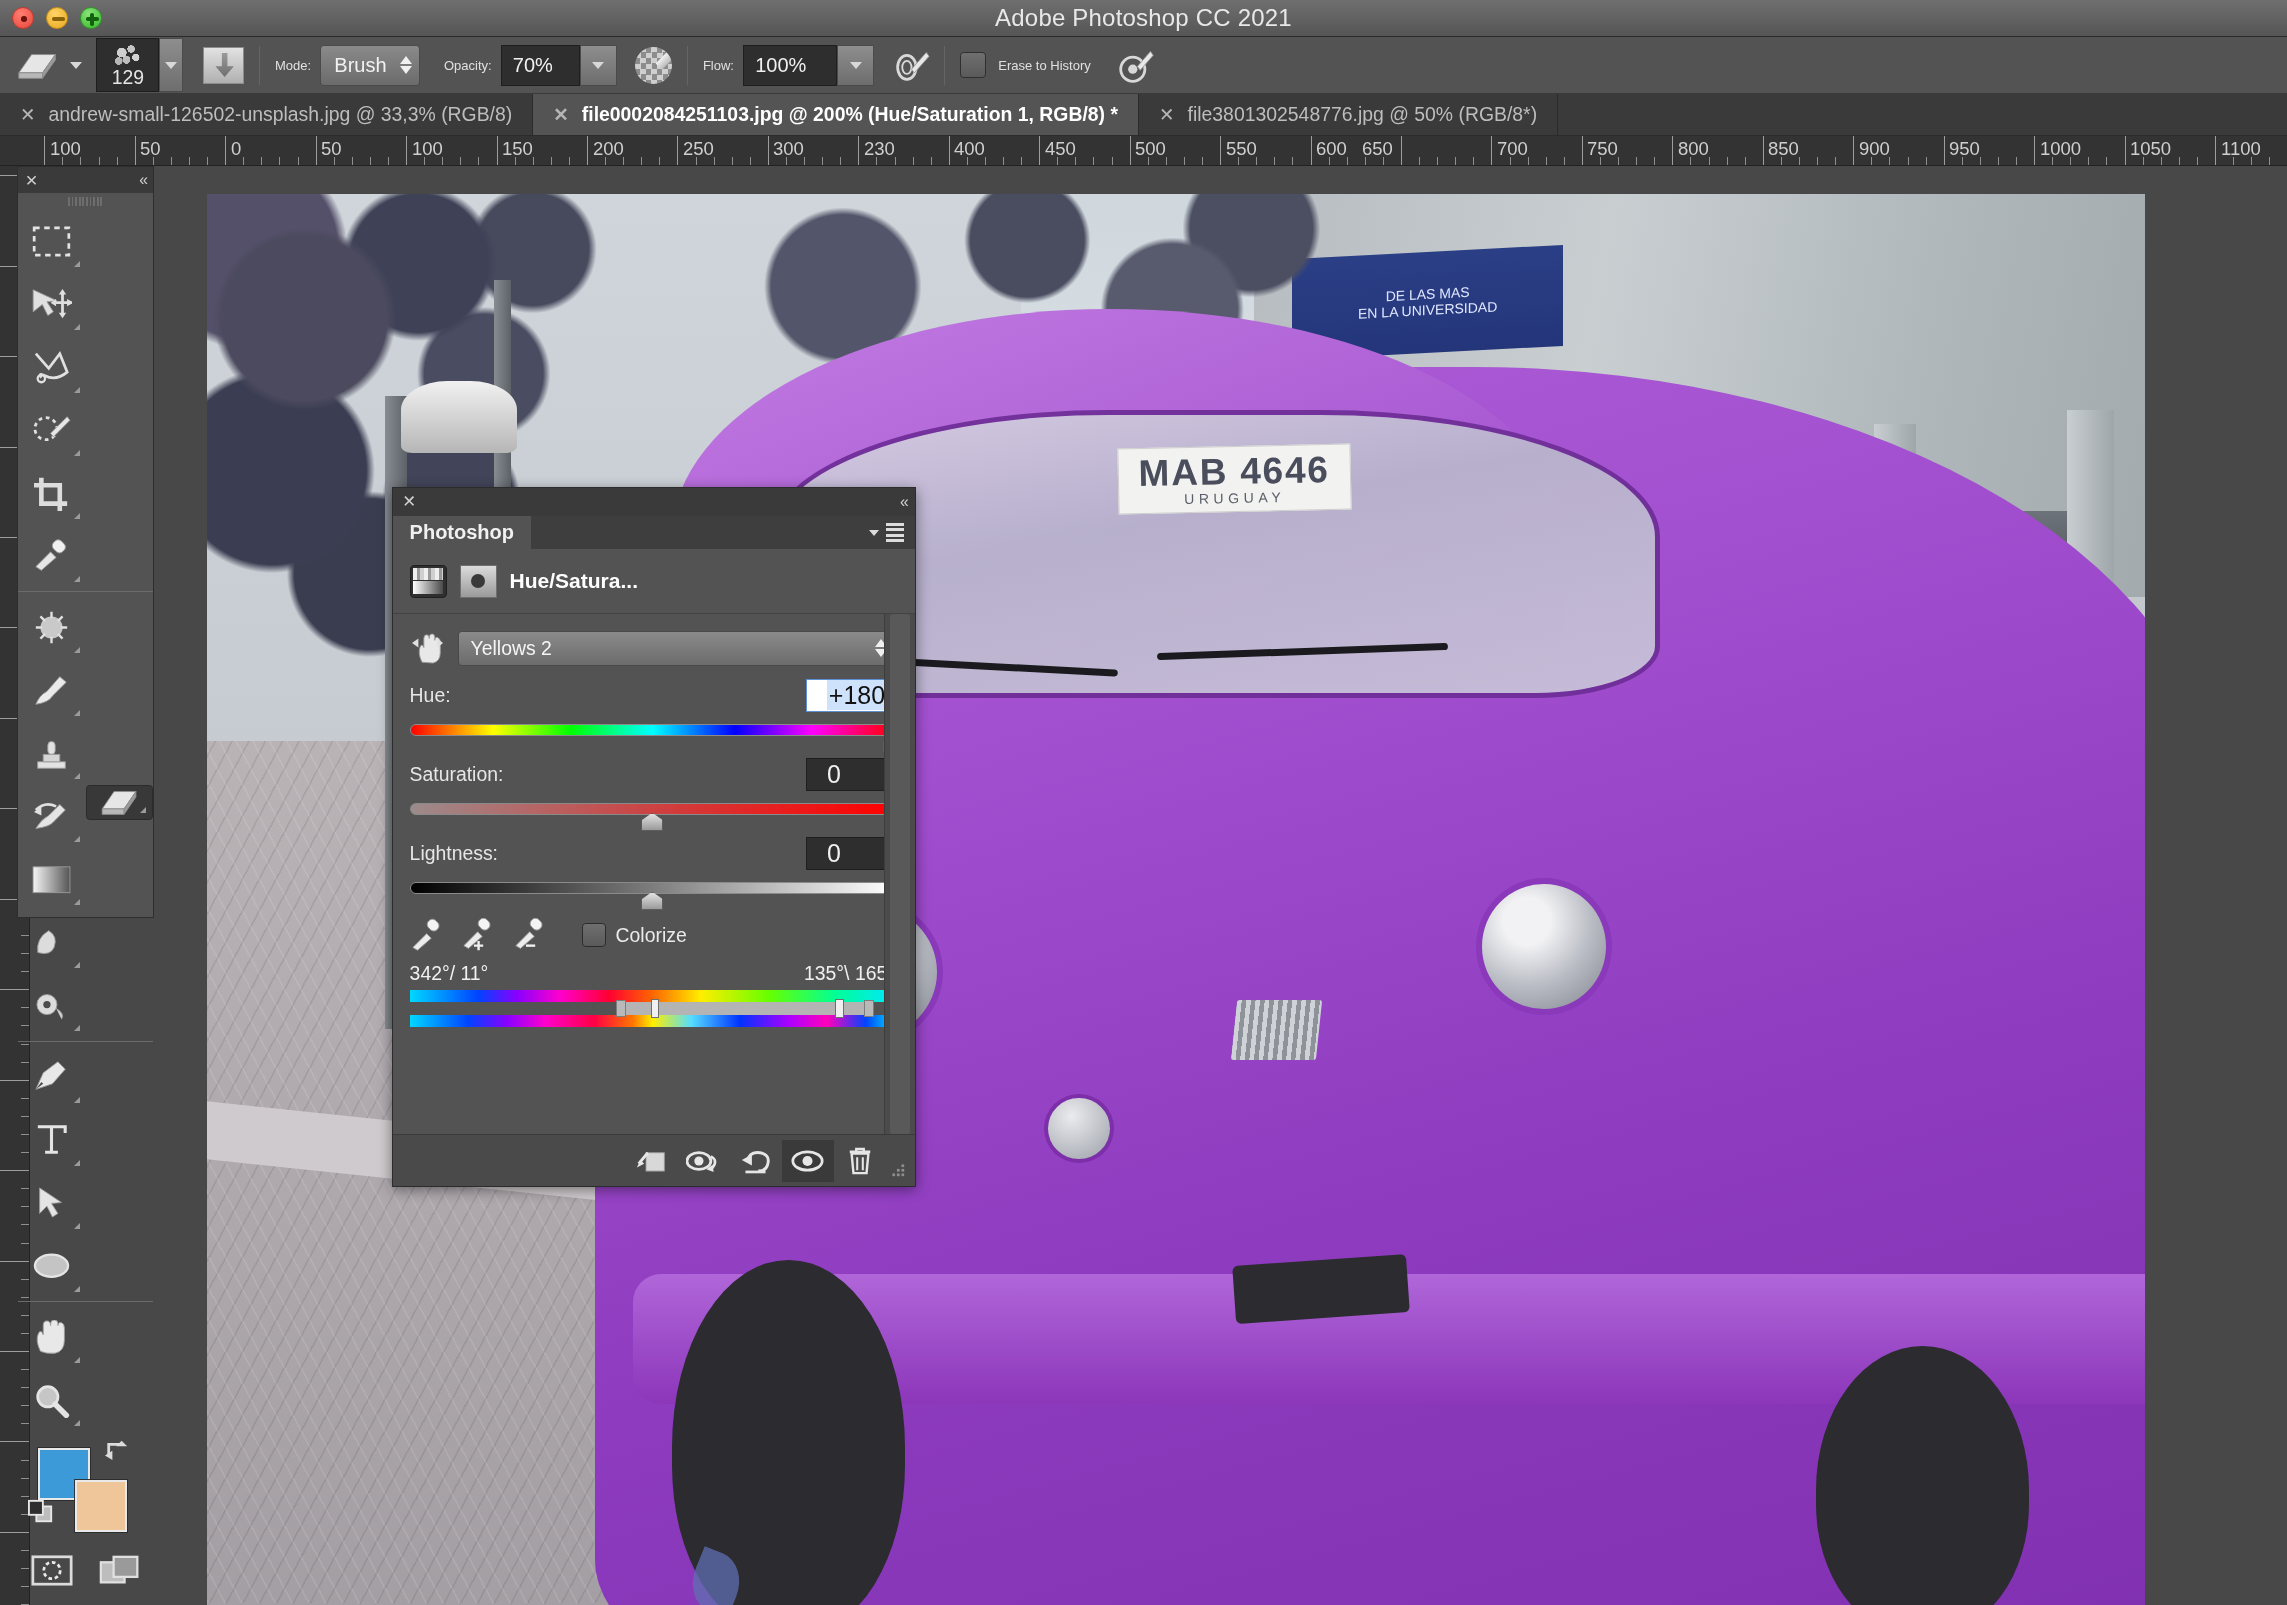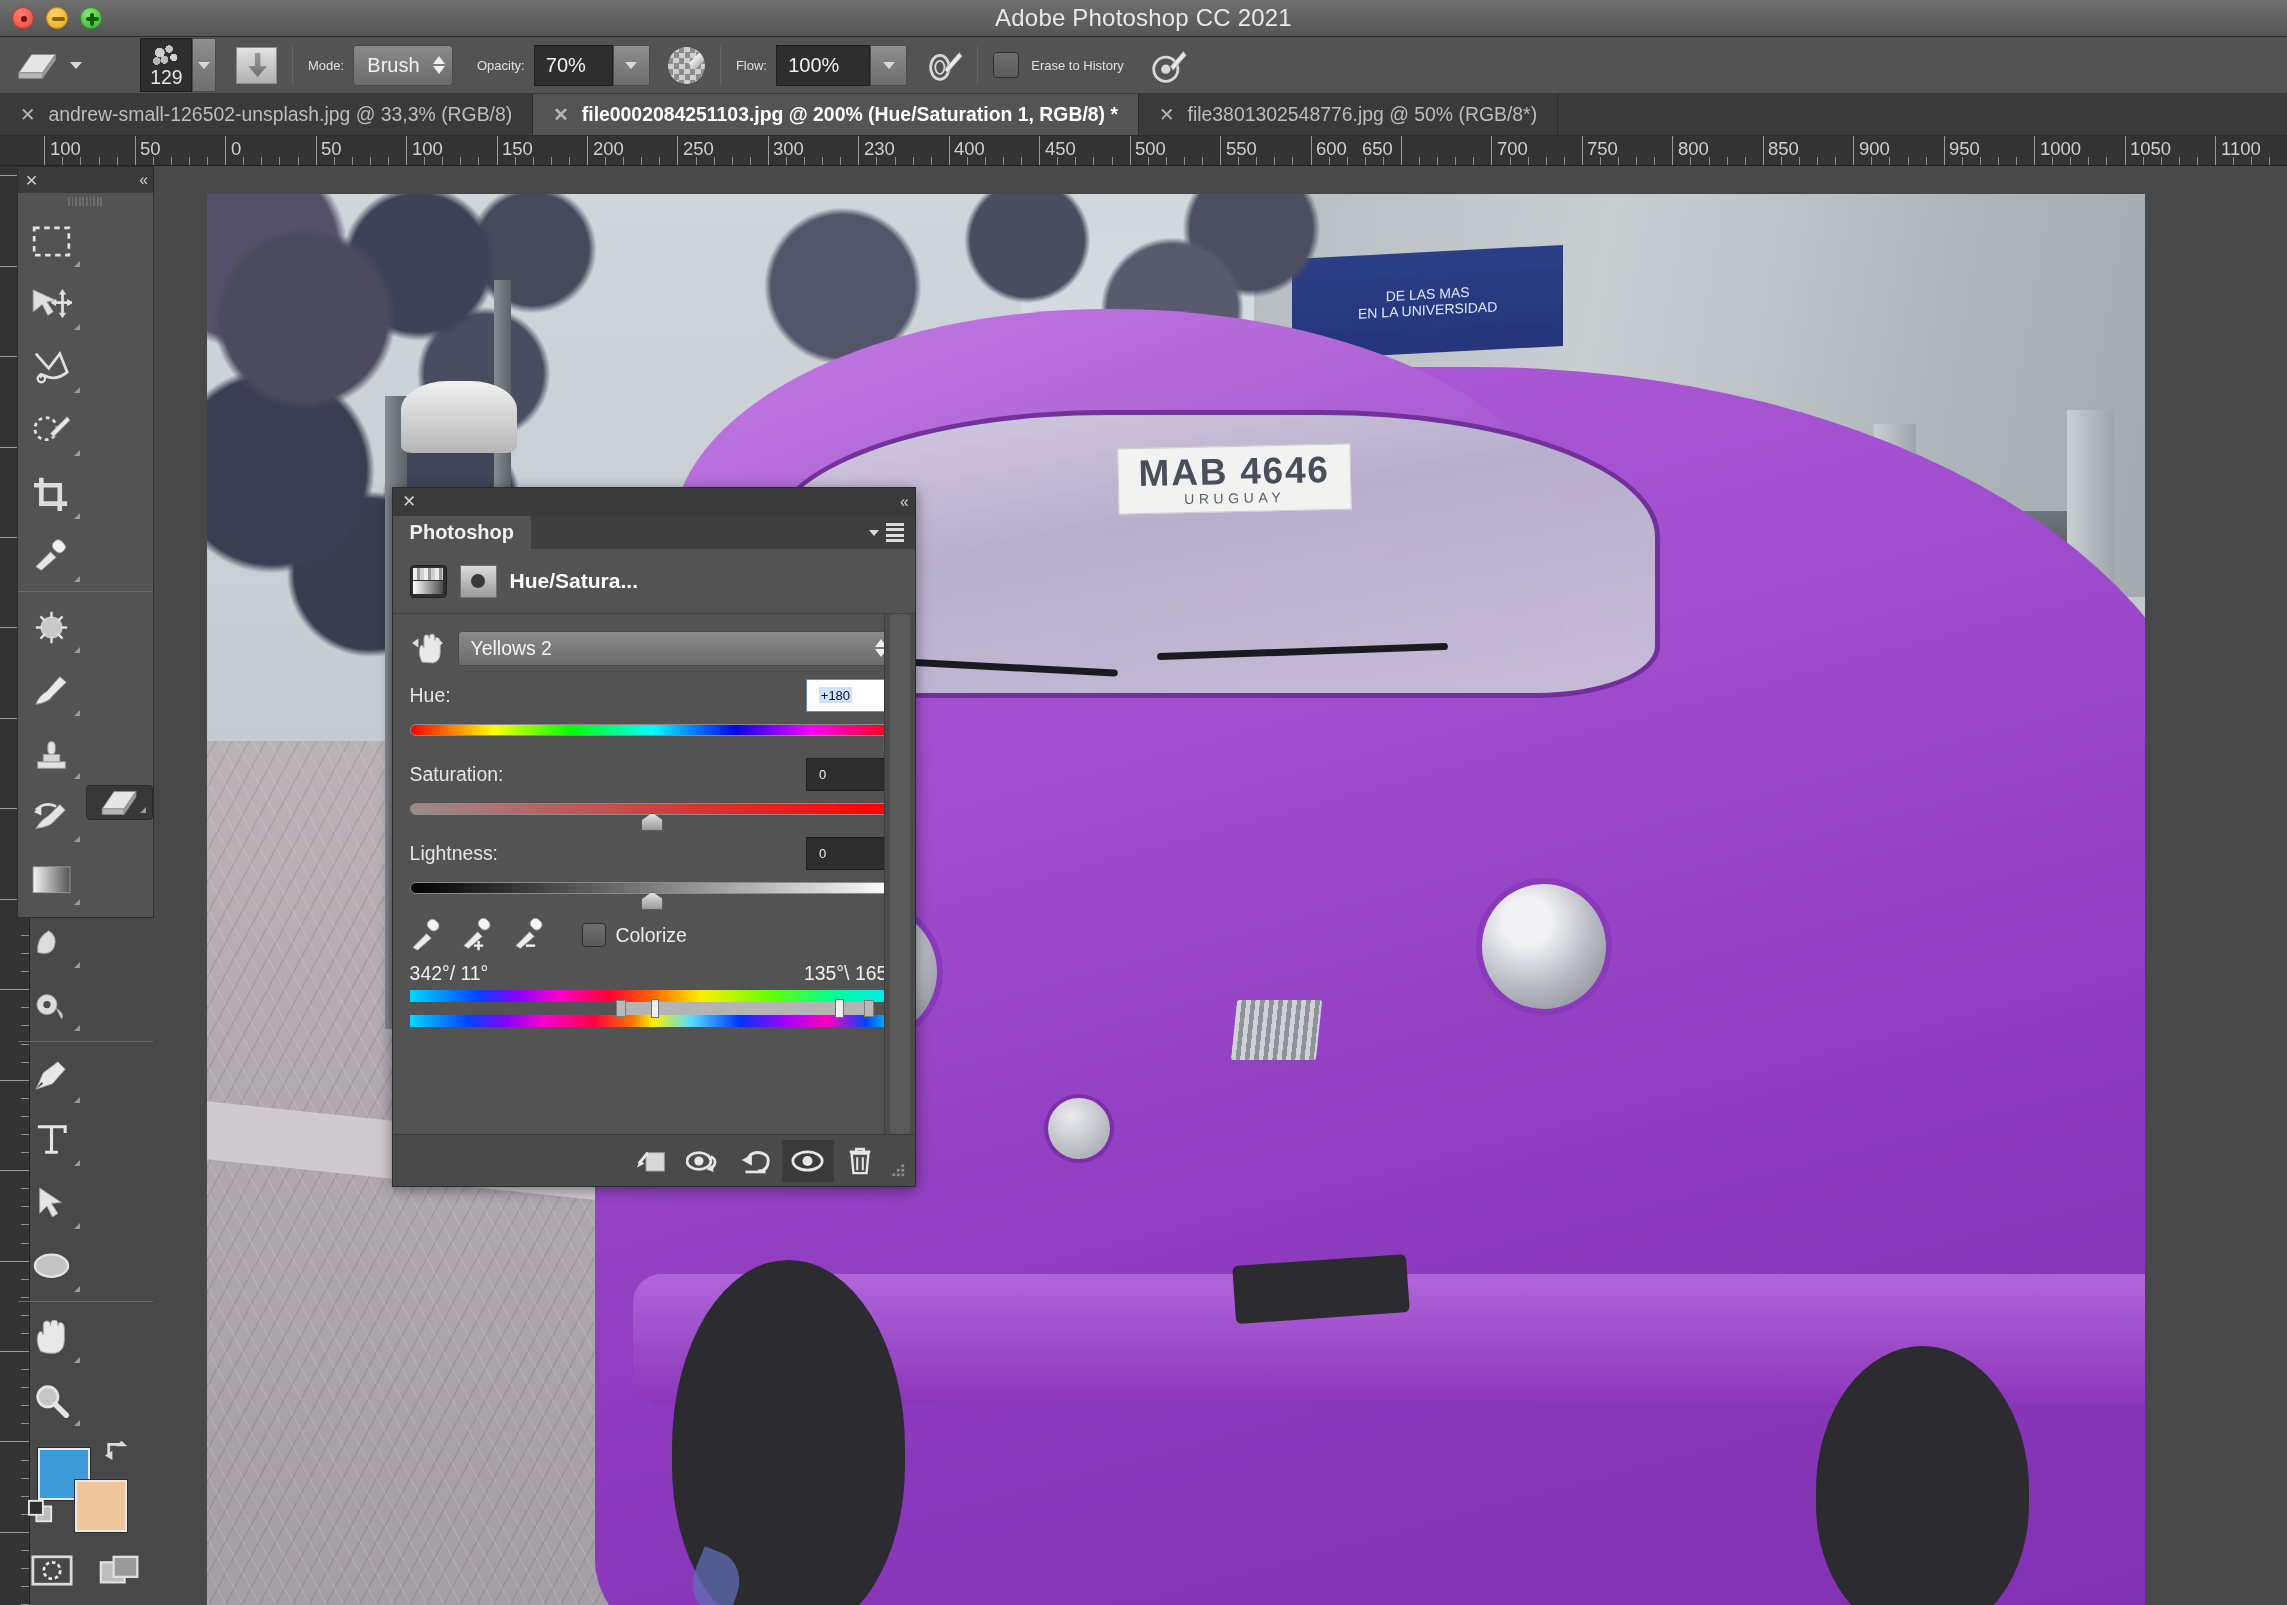--- a/index.html
+++ b/index.html
@@ -38,24 +38,23 @@
     position:absolute; left:0; top:37px; width:2287px; height:57px;
     background:#535353; border-bottom:0.9px solid #3a3a3a;
     display:flex; align-items:center; padding-left:16.6px; gap:0;
   }
   .ob-label{ font-size:13px; color:#e0e0e0; margin-right:9.2px; white-space:nowrap;}
   .sep{ width:0.9px; height:39px; background:#434343; border-right:0.9px solid #656565; margin:0 14.8px;}
   .tiny-arrow{ width:0;height:0;border-left:6.5px solid transparent;border-right:6.5px solid transparent;border-top:7.4px solid #d8d8d8; }
 
   .eraser-icon{ width:42px;height:33px; position:relative; }
   .brush-preview{
-    width:52px;height:54px; background:#2e2e2e; border:0.9px solid #1d1d1d;
+    width:63px;height:54px; background:#2e2e2e; border:0.9px solid #1d1d1d;
     display:flex; flex-direction:column; align-items:center; justify-content:flex-end;
     position:relative;
-    margin-left:44px;
   }
   .brush-preview .blob{
     position:absolute; top:3.7px; left:50%; transform:translateX(-50%);
     width:31px;height:24px;
     background:
       radial-gradient(circle at 30% 40%, #cfcfcf 0 18%, transparent 19%),
       radial-gradient(circle at 60% 25%, #c4c4c4 0 14%, transparent 15%),
       radial-gradient(circle at 45% 70%, #bdbdbd 0 16%, transparent 17%),
       radial-gradient(circle at 75% 60%, #d2d2d2 0 13%, transparent 14%),
       radial-gradient(circle at 20% 75%, #b6b6b6 0 12%, transparent 13%);
@@ -336,21 +335,21 @@
     display:flex; align-items:center; justify-content:space-between;
     padding:0 7.4px 0 12px; color:#f5f5f5; font-size:19.4px;
   }
   .hand-icon{ width:35px; height:31px; position:relative; }
 
   .slider-block{ margin-top:13px; }
   .slider-head{ display:flex; align-items:center; justify-content:space-between; }
   .slider-head .lab{ font-size:19.4px; color:#e6e6e6;}
   .vbox{
     width:89px; height:33px; background:#2e2e2e; border:0.9px solid #1e1e1e;
-    display:flex; align-items:center; padding-left:12px; font-size:13px; color:#f0f0f0;
+    display:flex; align-items:center; padding-left:20px; font-size:25px; color:#f0f0f0;
   }
   .vbox.focus{
     background:#ffffff; border:1.8px solid #5b8fd6; color:#111;
   }
   .vbox.focus span{ background:#cfe2fb; padding:0.9px 1.8px; }
   .track{ position:relative; height:12px; margin-top:12px; border-radius:6.5px; border:0.9px solid #8a8a8a;}
   .track.hue{ background:linear-gradient(90deg,#ff0000 0%,#ffff00 17%,#00ff00 33%,#00ffff 50%,#0000ff 67%,#ff00ff 83%,#ff0000 100%); }
   .track.sat{ background:linear-gradient(90deg,#9c8b8b 0%,#d23b3b 55%,#ff0000 100%); }
   .track.light{ background:linear-gradient(90deg,#000000 0%,#7d7d7d 50%,#ffffff 100%); }
   .knob{

